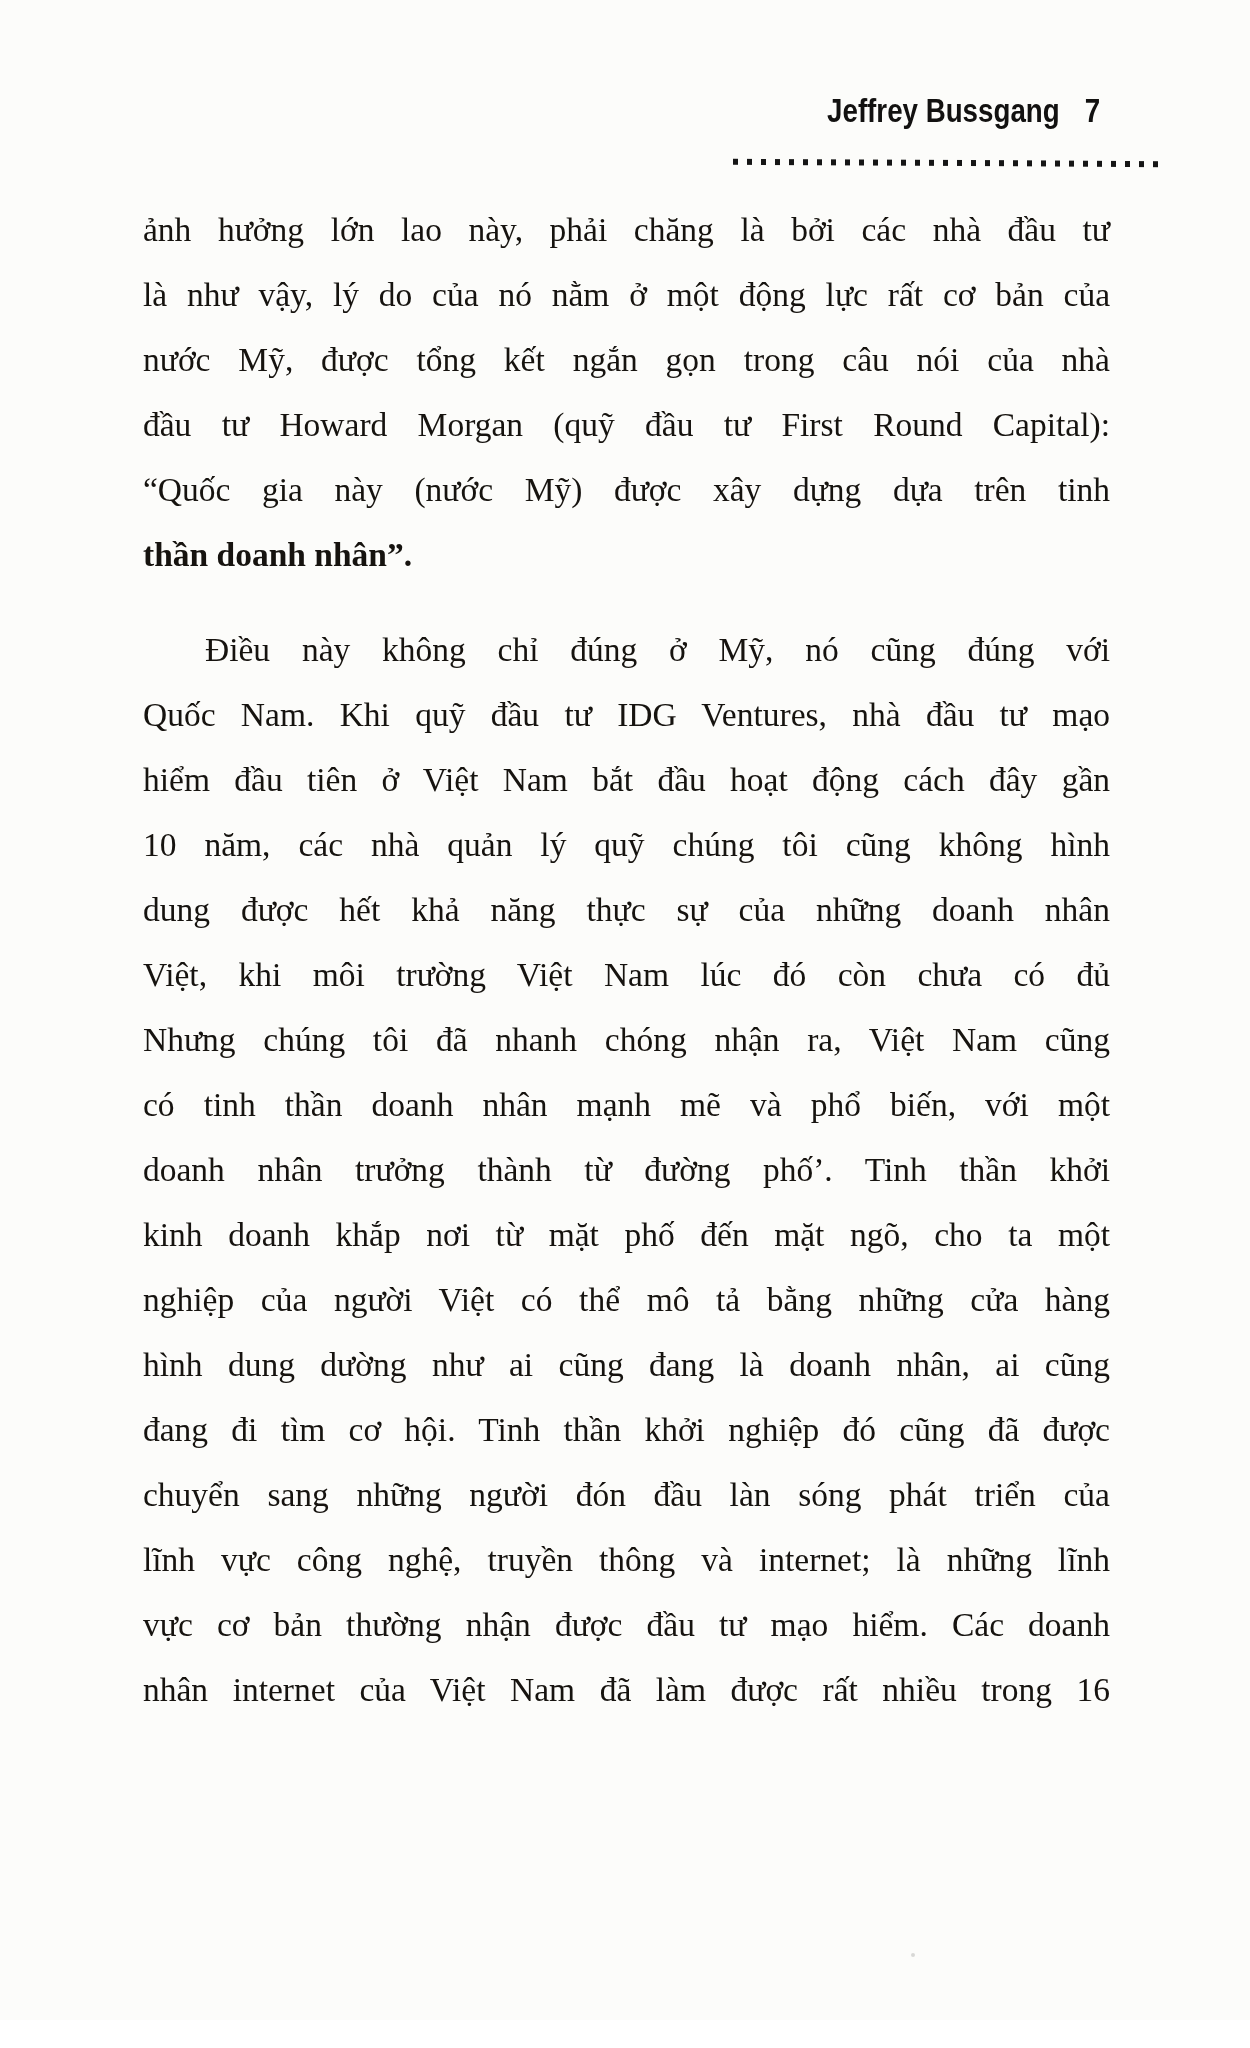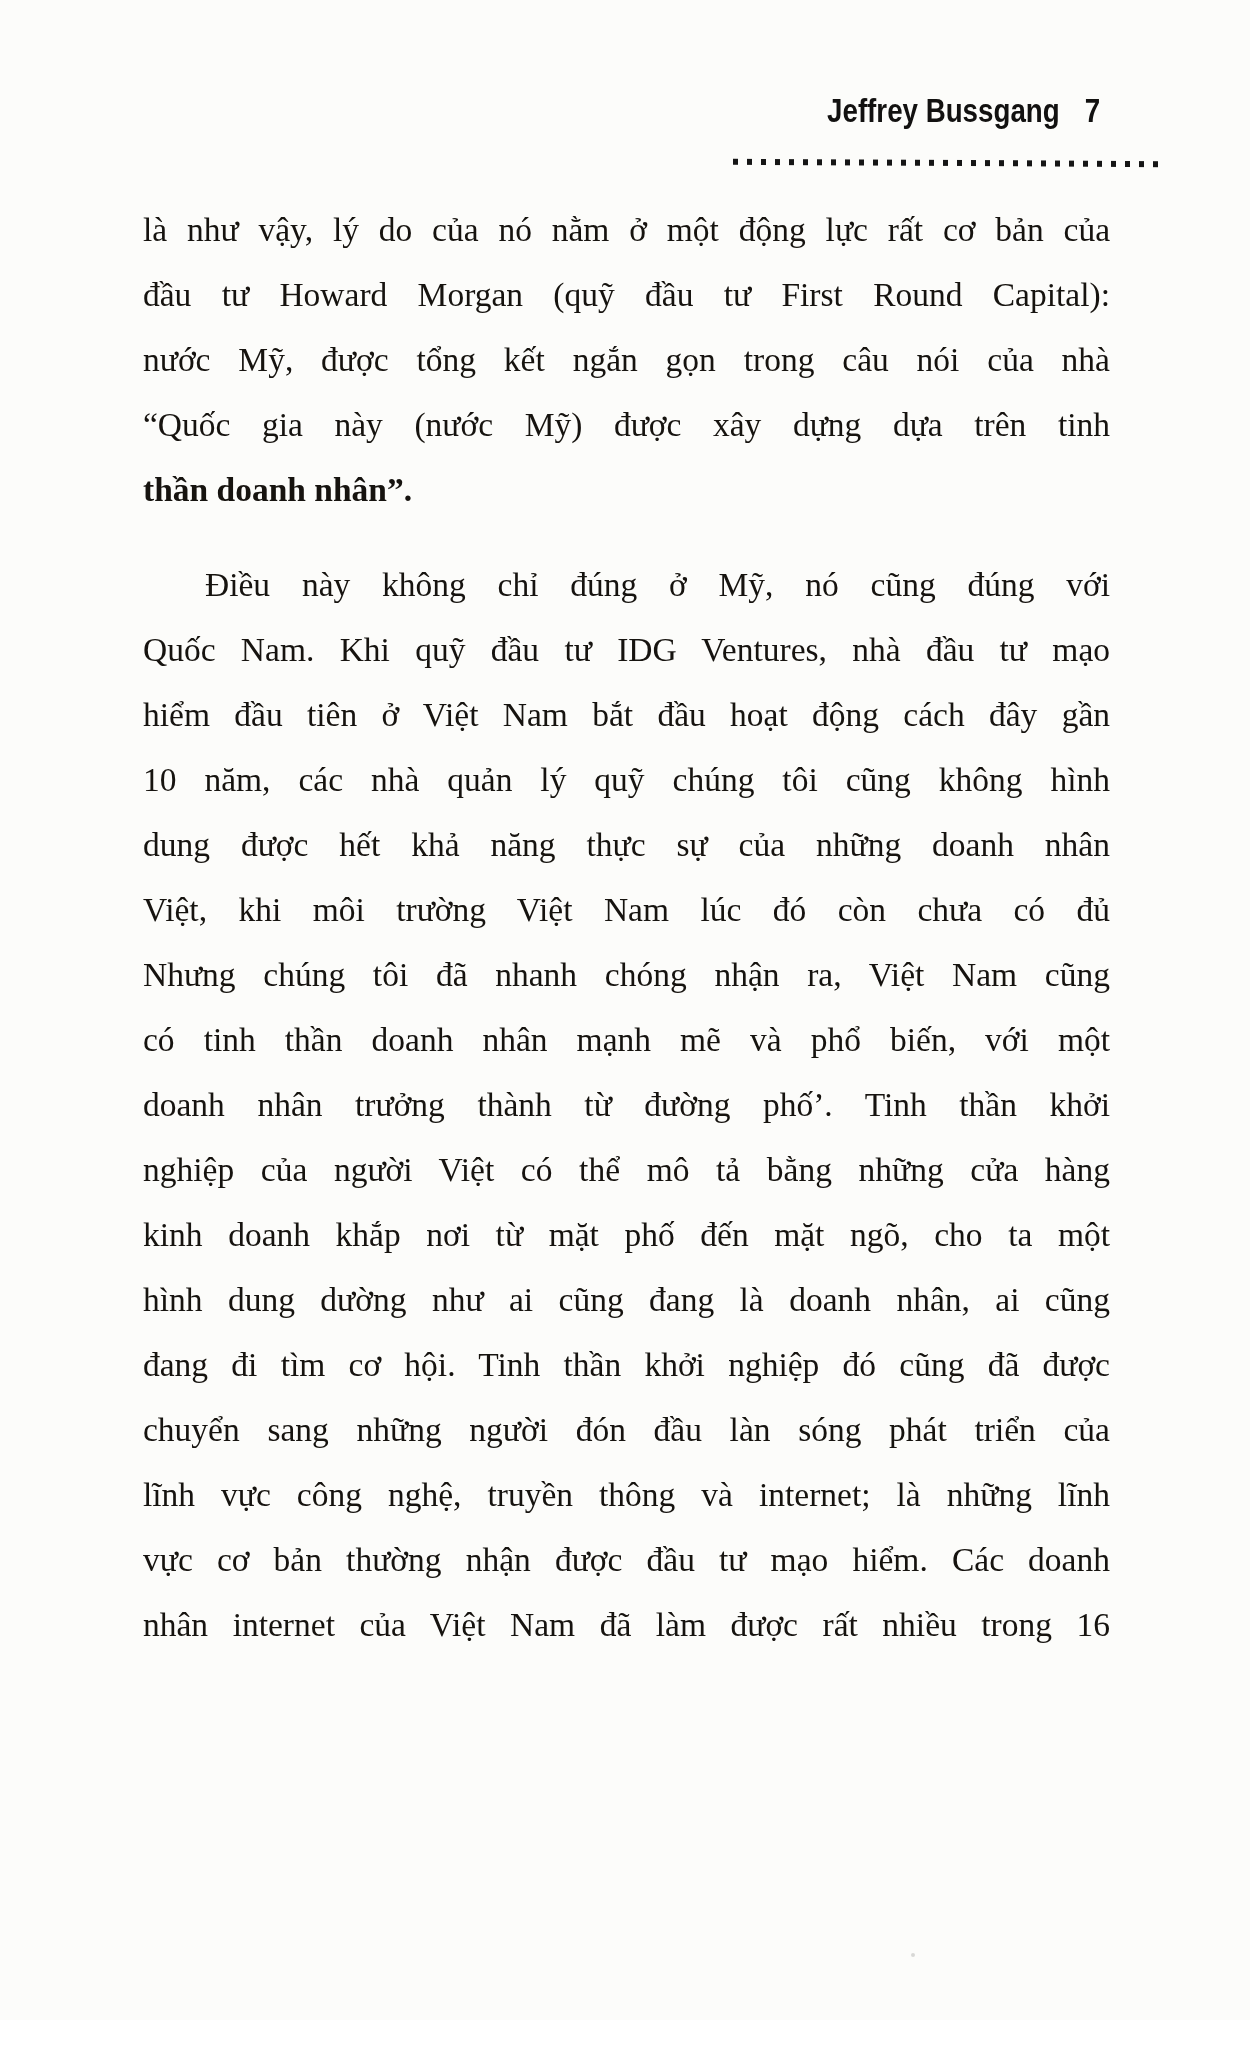--- a/index.html
+++ b/index.html
@@ -78,38 +78,39 @@
 
   <div class="running-header">
     <span>Jeffrey Bussgang</span>
     <span>7</span>
   </div>
 
   <div class="dotted-rule"></div>
 
   <div class="text-block">
       <div class="para">
+        <div class="line">ảnh hưởng lớn lao này, phải chăng là bởi các nhà đầu tư</div>
         <div class="line">là như vậy, lý do của nó nằm ở một động lực rất cơ bản của</div>
+        <div class="line">nước Mỹ, được tổng kết ngắn gọn trong câu nói của nhà</div>
         <div class="line">đầu tư Howard Morgan (quỹ đầu tư First Round Capital):</div>
-        <div class="line">nước Mỹ, được tổng kết ngắn gọn trong câu nói của nhà</div>
         <div class="line">“Quốc gia này (nước Mỹ) được xây dựng dựa trên tinh</div>
         <div class="line no-stretch-last">thần doanh nhân”.</div>
       </div>
       <div class="para">
         <div class="line first-indent">Điều này không chỉ đúng ở Mỹ, nó cũng đúng với</div>
         <div class="line">Quốc Nam. Khi quỹ đầu tư IDG Ventures, nhà đầu tư mạo</div>
         <div class="line">hiểm đầu tiên ở Việt Nam bắt đầu hoạt động cách đây gần</div>
         <div class="line">10 năm, các nhà quản lý quỹ chúng tôi cũng không hình</div>
         <div class="line">dung được hết khả năng thực sự của những doanh nhân</div>
         <div class="line">Việt, khi môi trường Việt Nam lúc đó còn chưa có đủ</div>
         <div class="line">Nhưng chúng tôi đã nhanh chóng nhận ra, Việt Nam cũng</div>
         <div class="line">có tinh thần doanh nhân mạnh mẽ và phổ biến, với một</div>
         <div class="line">doanh nhân trưởng thành từ đường phố’. Tinh thần khởi</div>
+        <div class="line">kinh doanh khắp nơi từ mặt phố đến mặt ngõ, cho ta một</div>
         <div class="line">nghiệp của người Việt có thể mô tả bằng những cửa hàng</div>
-        <div class="line">kinh doanh khắp nơi từ mặt phố đến mặt ngõ, cho ta một</div>
         <div class="line">hình dung dường như ai cũng đang là doanh nhân, ai cũng</div>
         <div class="line">đang đi tìm cơ hội. Tinh thần khởi nghiệp đó cũng đã được</div>
         <div class="line">chuyển sang những người đón đầu làn sóng phát triển của</div>
         <div class="line">lĩnh vực công nghệ, truyền thông và internet; là những lĩnh</div>
         <div class="line">vực cơ bản thường nhận được đầu tư mạo hiểm. Các doanh</div>
         <div class="line">nhân internet của Việt Nam đã làm được rất nhiều trong 16</div>
       </div>
     </div>
 
   <div class="scan-speck"></div>

